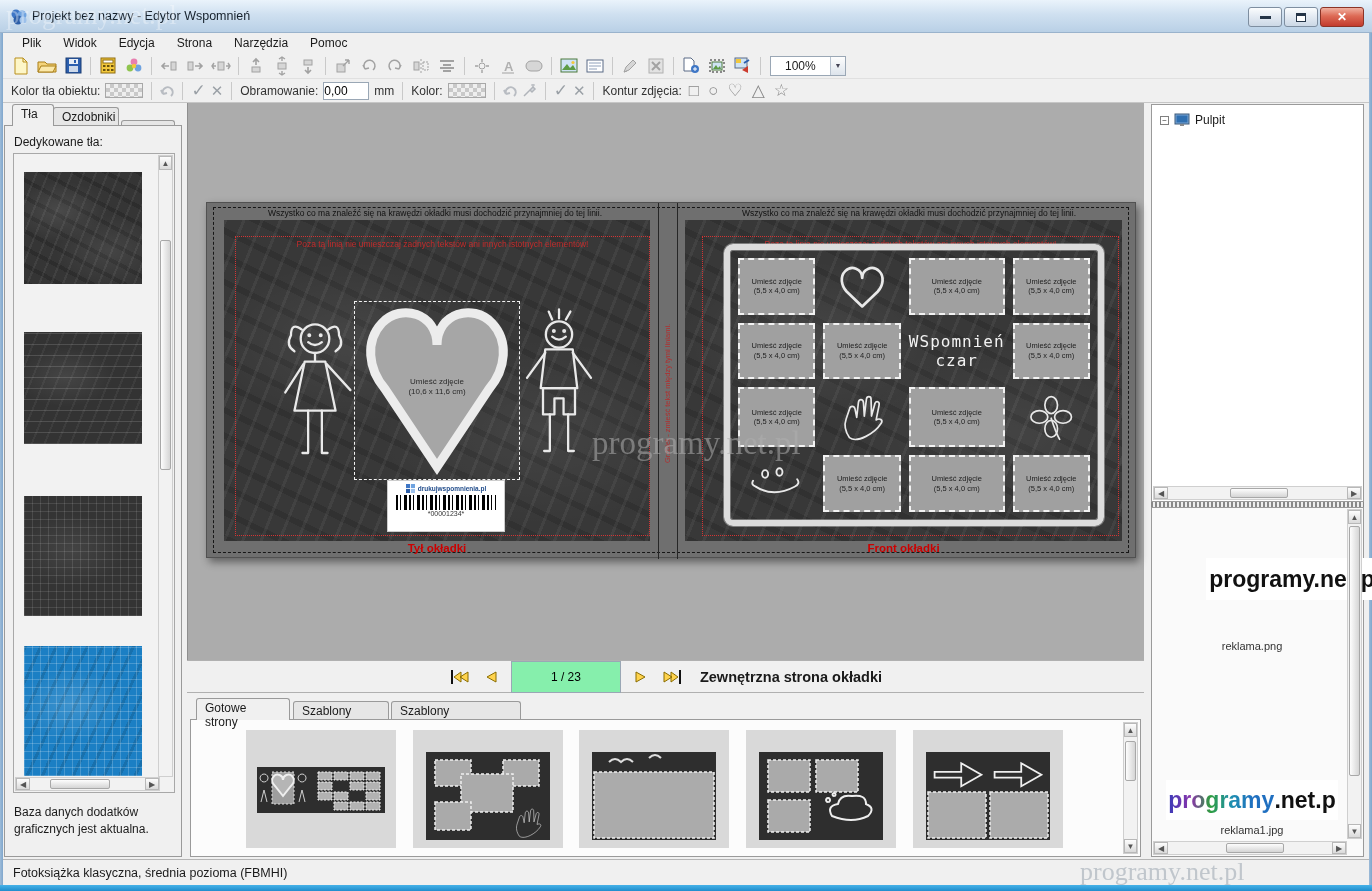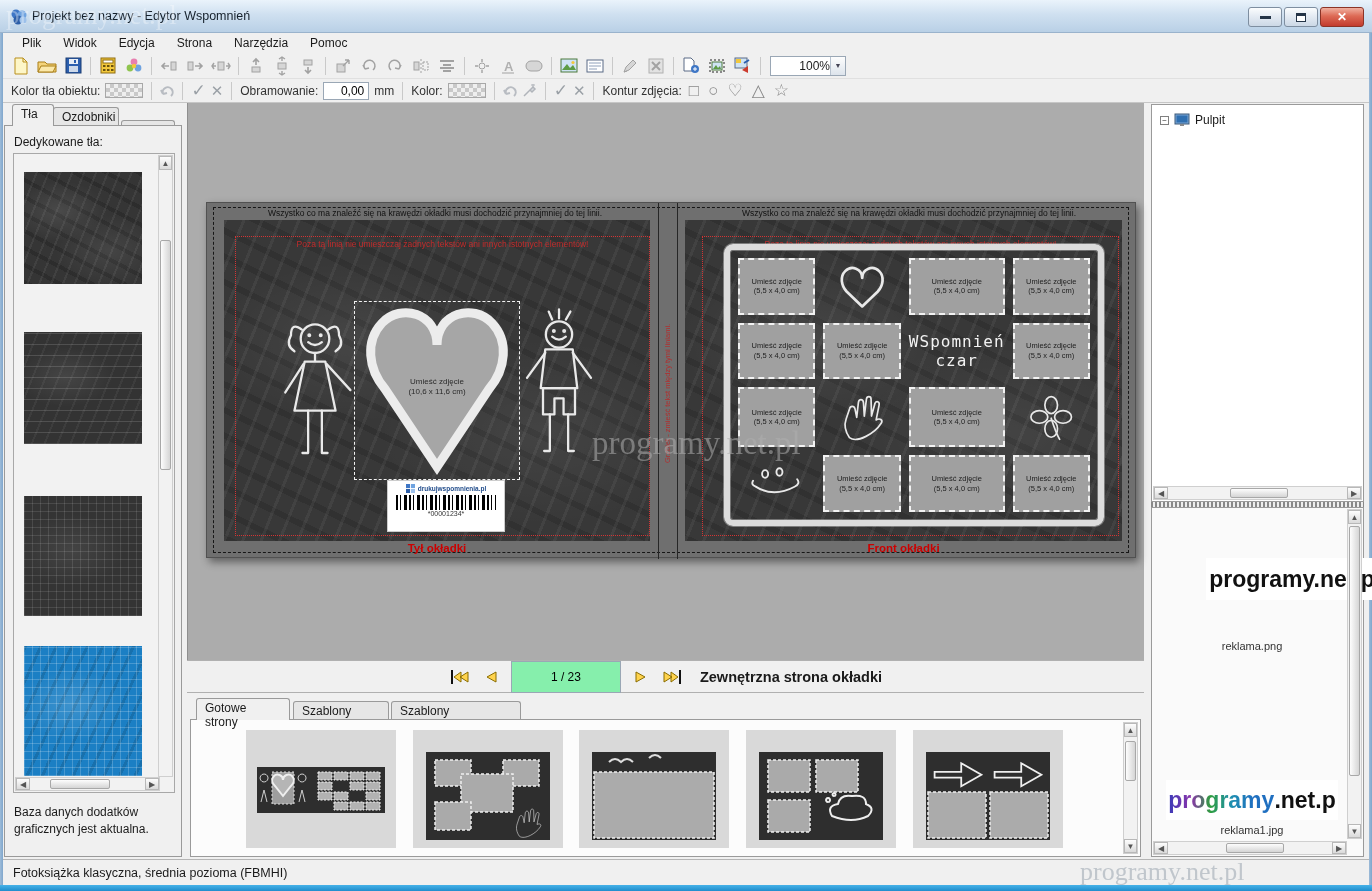--- a/index.html
+++ b/index.html
@@ -27,28 +27,28 @@
   
   .menubar { left:3px; top:33px; width:1366px; height:20px; background:#f0f0f0; display:flex; align-items:center; padding-left:8px; }
   .menu-item { padding:2px 11px; }
   .toolbar1 { left:3px; top:53px; width:1366px; height:26px; background:#f0f0f0; border-bottom:1px solid #e0e0e0;
     display:flex; align-items:center; padding-left:6px; gap:2px; }
   .toolbar2 { left:3px; top:79px; width:1366px; height:24px; background:#f0f0f0; border-bottom:1px solid #c6c6c6;
     display:flex; align-items:center; padding-left:8px; gap:5px; font-size:12px; color:#333; }
   .tbtn { width:24px; height:22px; display:flex; align-items:center; justify-content:center; border-radius:2px; }
   .tsep { width:1px; height:18px; background:#c9c9c9; margin:0 3px; }
   .zoom-combo { display:flex; align-items:center; border:1px solid #9aa7b5; background:#fff; height:20px; width:76px; margin-left:4px; }
-  .zoom-combo span { flex:1; padding-left:14px;text-align:right; }
+  .zoom-combo span { flex:1; padding-left:14px; }
   .zoom-drop { width:15px; height:100%; background:linear-gradient(#fdfdfd,#dde4ec); border-left:1px solid #b7c2cf; font-size:7px; color:#445; display:flex; align-items:center; justify-content:center; }
   .checker { width:38px; height:15px; border:1px solid #a8a8a8;
     background-image:linear-gradient(45deg,#c9c9c9 25%,transparent 25%,transparent 75%,#c9c9c9 75%),linear-gradient(45deg,#c9c9c9 25%,#efefef 25%,#efefef 75%,#c9c9c9 75%);
     background-size:8px 8px; background-position:0 0,4px 4px; }
   .gray-glyph { color:#9aa0a6; font-size:15px; line-height:1; }
   .shape-glyph { color:#8a8a8a; font-size:17px; line-height:1; padding:0 2px; }
-  .border-input { width:46px; height:18px; border:1px solid #9aa7b5; text-align:right; padding-right:4px; font-size:12px; font-family:"Liberation Sans",sans-serif; background:#fff; }
+  .border-input { width:46px; height:18px; border:1px solid #9aa7b5; text-align:left; padding-right:4px; font-size:12px; font-family:"Liberation Sans",sans-serif; background:#fff; }
   
   .tab { position:absolute; height:20px; padding:2px 8px 0; border:1px solid #9a9a9a; border-bottom:none;
     background:#e6e6e6; border-radius:3px 3px 0 0; font-size:12px; }
   .tab.active { background:#f0f0f0; height:22px; z-index:3; }
   .panel-box { border:1px solid #9a9a9a; background:#f0f0f0; }
   .listbox { border:1px solid #a8a8a8; background:#f2f2f2; }
   .thumb { position:absolute; left:10px; width:118px; }
   .tx-chalk { background-color:#353535;
     background-image:radial-gradient(ellipse 80px 50px at 30% 35%, rgba(255,255,255,.10), transparent 60%),
       radial-gradient(ellipse 90px 60px at 72% 70%, rgba(255,255,255,.08), transparent 60%),

